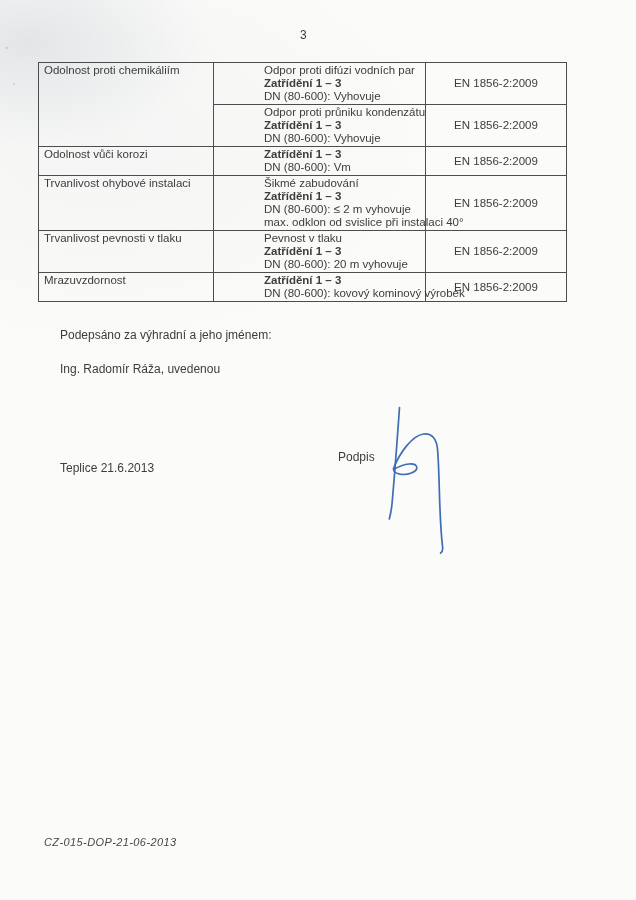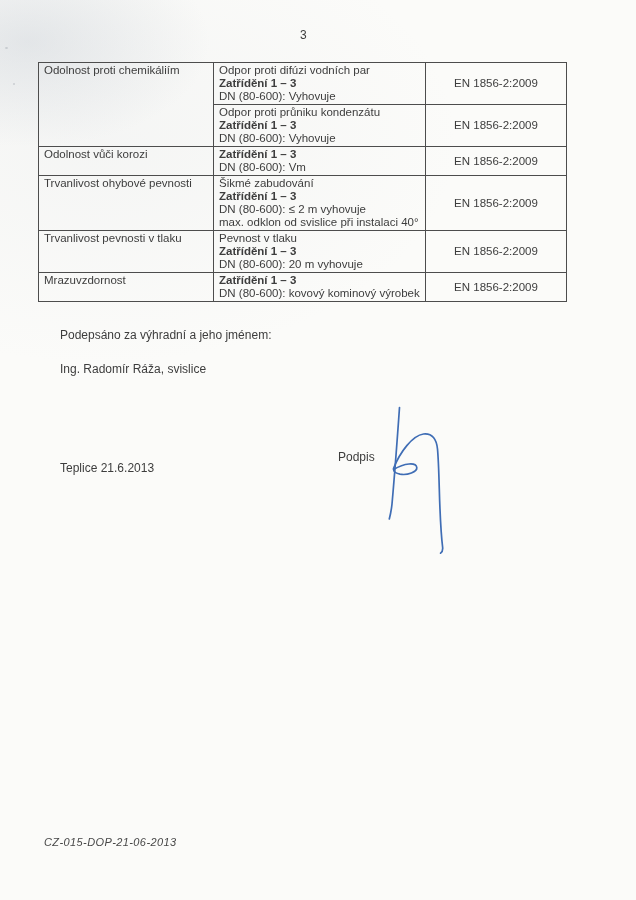--- a/index.html
+++ b/index.html
@@ -21,21 +21,21 @@
   .ptable {
     position:absolute; left:38px; top:62px; width:528px;
     border-collapse:collapse; table-layout:fixed;
     font-size:11.5px; line-height:13px;
   }
   .ptable td { border:1px solid #4d4d4d; padding:1px 5px; vertical-align:top; background:transparent; }
   .ptable td.std { vertical-align:middle; text-align:center; }
   .r39 td { height:39px; }
   .r26 td { height:26px; }
   .r52 td { height:52px; }
-  .vl { white-space:nowrap; overflow:visible; }
+  .vl { white-space:nowrap; overflow:visible;margin-left:45px; }
   .b { font-weight:bold; }
   
   .txt { font-size:12px; }
   .clause1 { left:42px; top:290px; }
   .clause2 { left:60px; top:303px; }
   .signedfor { left:60px; top:328px; }
   .signatory { left:60px; top:362px; }
   .placedate { left:60px; top:461px; }
   .podpis { left:338px; top:450px; }
   .footer-code {
@@ -86,21 +86,21 @@
           <span>Odolnost vůči korozi</span>
         </td>
         <td class="val">
           <div class="vl b">Zatřídění 1 – 3</div>
           <div class="vl">DN (80-600): Vm</div>
         </td>
         <td class="std">EN 1856-2:2009</td>
       </tr>
       <tr class="r52">
         <td class="prop">
-          <span>Trvanlivost ohybové pevnosti</span>
+          <span>Trvanlivost ohybové instalaci</span>
         </td>
         <td class="val">
           <div class="vl">Šikmé zabudování</div>
           <div class="vl b">Zatřídění 1 – 3</div>
           <div class="vl">DN (80-600): ≤ 2 m vyhovuje</div>
           <div class="vl">max. odklon od svislice při instalaci 40°</div>
         </td>
         <td class="std">EN 1856-2:2009</td>
       </tr>
       <tr class="r39">
@@ -121,21 +121,21 @@
         <td class="val">
           <div class="vl b">Zatřídění 1 – 3</div>
           <div class="vl">DN (80-600): kovový kominový výrobek</div>
         </td>
         <td class="std">EN 1856-2:2009</td>
       </tr>
     </tbody>
   </table>
 
   <div class="abs txt signedfor">Podepsáno za výhradní a jeho jménem:</div>
-  <div class="abs txt signatory">Ing. Radomír Ráža, svislice</div>
+  <div class="abs txt signatory">Ing. Radomír Ráža, uvedenou</div>
   <div class="abs txt placedate">Teplice 21.6.2013</div>
   <div class="abs txt podpis">Podpis</div>
 
   <svg class="sig" viewBox="0 0 90 158" aria-hidden="true">
     <path d="M29.5 9.5 C27.5 38, 24.5 78, 22 106 C21.2 113.5, 20.2 117.5, 19.3 121"></path>
     <path d="M23.5 70.5 C30 54, 42.5 37.5, 53.5 36 C62.5 35, 66.5 41.5, 67.5 51 C69.8 76, 68.8 118, 72.6 149 C73 152, 72.1 154, 70.6 155.2"></path>
     <path d="M23.5 71.5 C34.5 65, 46 64, 46.8 69.5 C47.3 74, 37.5 77.5, 30 76.2 C26 75.4, 23.8 73.6, 23.5 71.5"></path>
   </svg>
 
   <div class="abs footer-code">CZ-015-DOP-21-06-2013</div>

